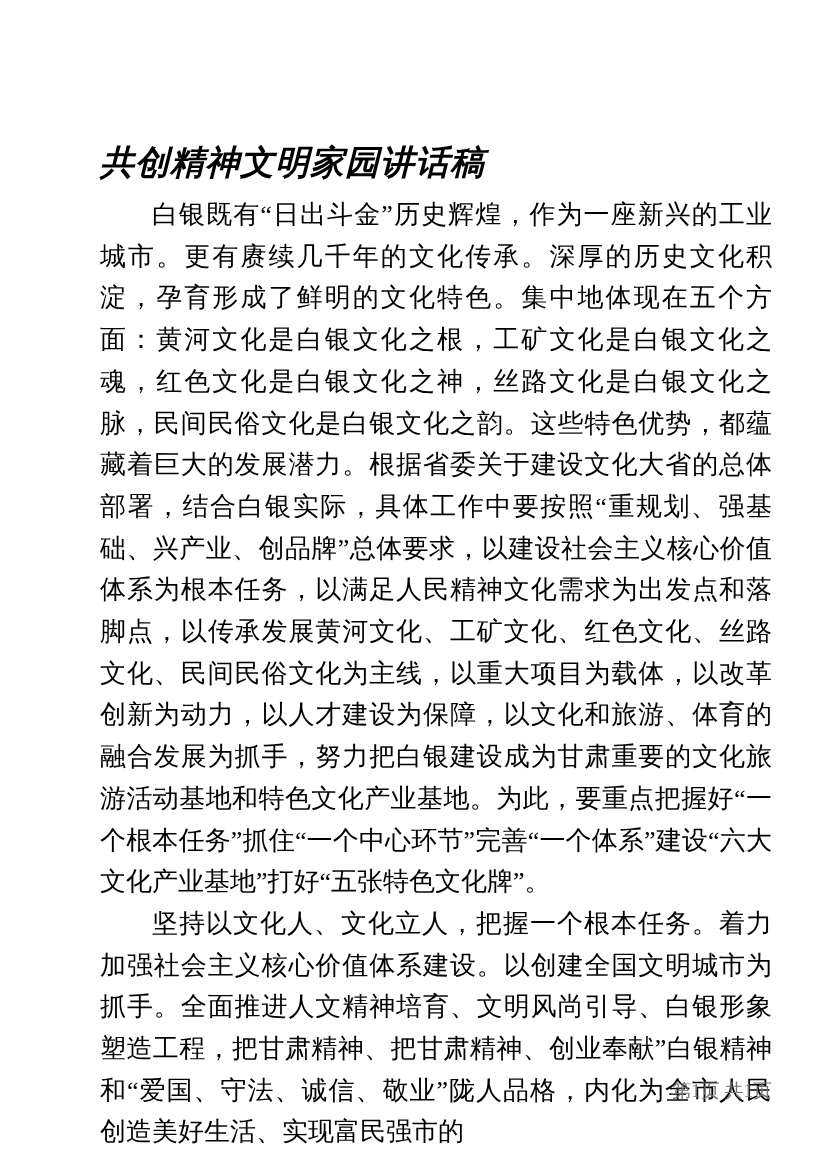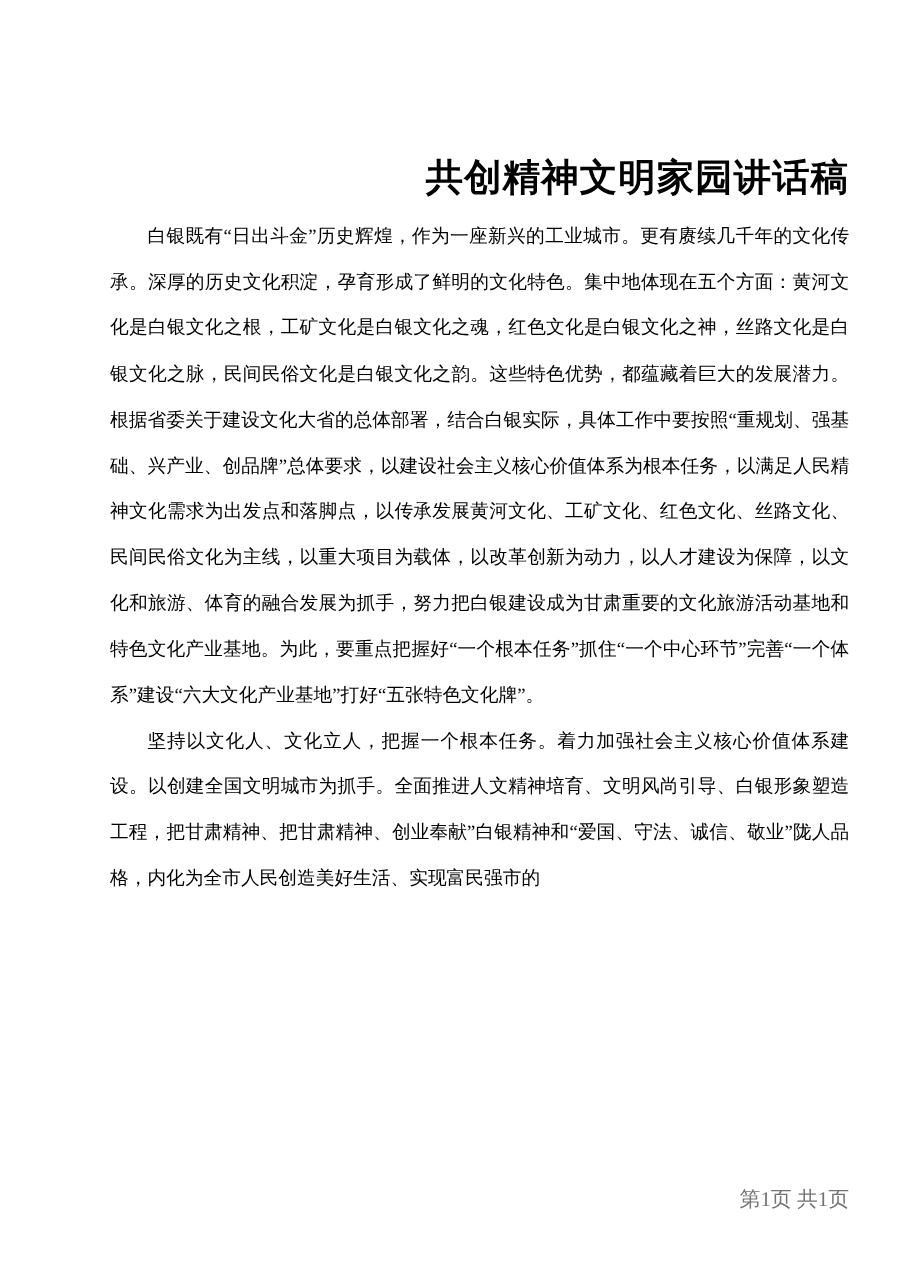--- a/index.html
+++ b/index.html
@@ -17,27 +17,28 @@
     overflow: hidden;
     box-sizing: border-box;
     padding: 140px 55px 0 100px;
     font-family: "Liberation Serif", "DejaVu Serif", serif;
   }
   .doc-title {
     margin: 0 0 8px 0;
     font-size: 34px;
     line-height: 46px;
     font-weight: bold;
-    text-align: right;
+    text-align: left;
     letter-spacing: 1px;
     white-space: nowrap;
+    font-style: italic;
   }
   .doc-para {
     margin: 0;
-    font-size: 17px;
+    font-size: 26px;
     line-height: 41.7px;
     text-align: justify;
     text-justify: inter-ideograph;
     text-indent: 2em;
     letter-spacing: 0;
     word-break: break-all;
   }
   .doc-footer {
     position: absolute;
     top: 1080px;

